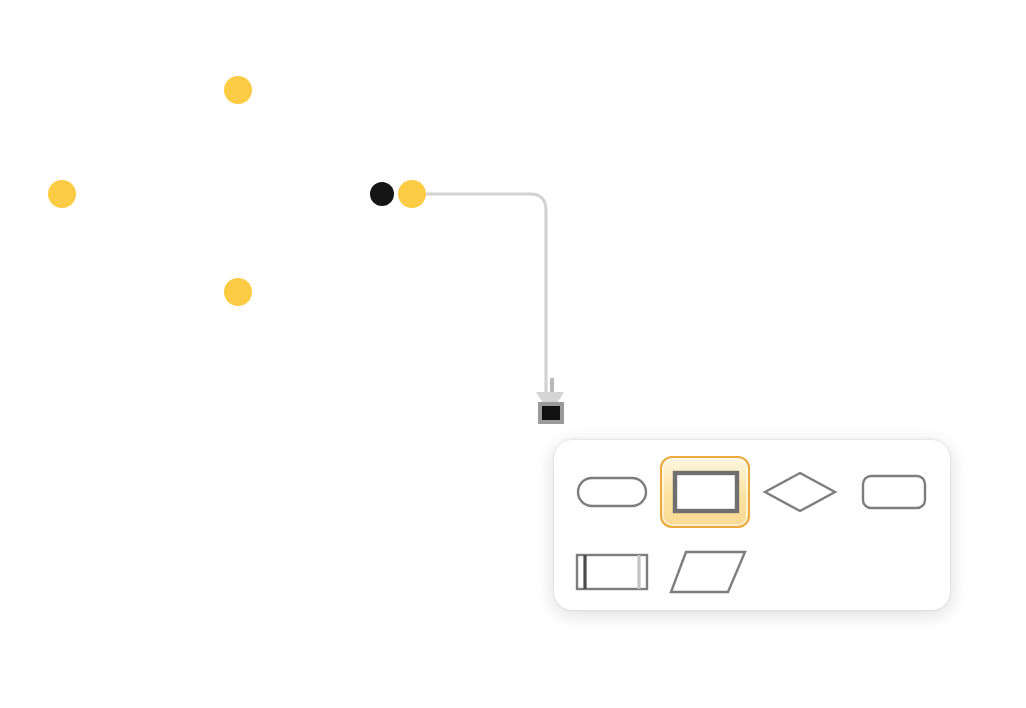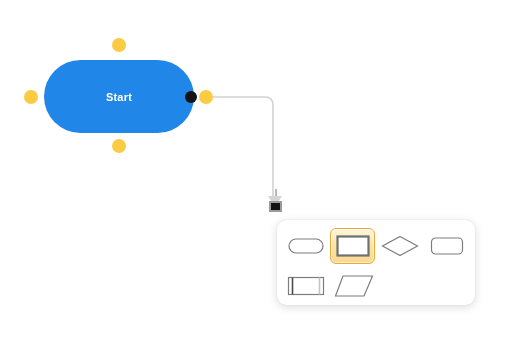--- a/index.html
+++ b/index.html
@@ -190,23 +190,20 @@
 <body>
 
 <div id="app">
 
   <div id="canvas">
 
     <svg class="connector" viewBox="0 0 90 120" width="90" height="120">
       <path d="M 8 9 L 60 9 Q 68 9 68 17 L 68 110" fill="none" stroke="#d2d2d2" stroke-width="1.6" stroke-linecap="round" stroke-linejoin="round"></path>
     </svg>
 
-    <div class="node-start">
-      <span class="node-label">Start</span>
-    </div>
 
     <div class="handle handle-top"></div>
     <div class="handle handle-left"></div>
     <div class="handle handle-right"></div>
     <div class="handle handle-bottom"></div>
 
     <div class="port-dot"></div>
 
     <div class="drop-cursor">
       <div class="stem"></div>

